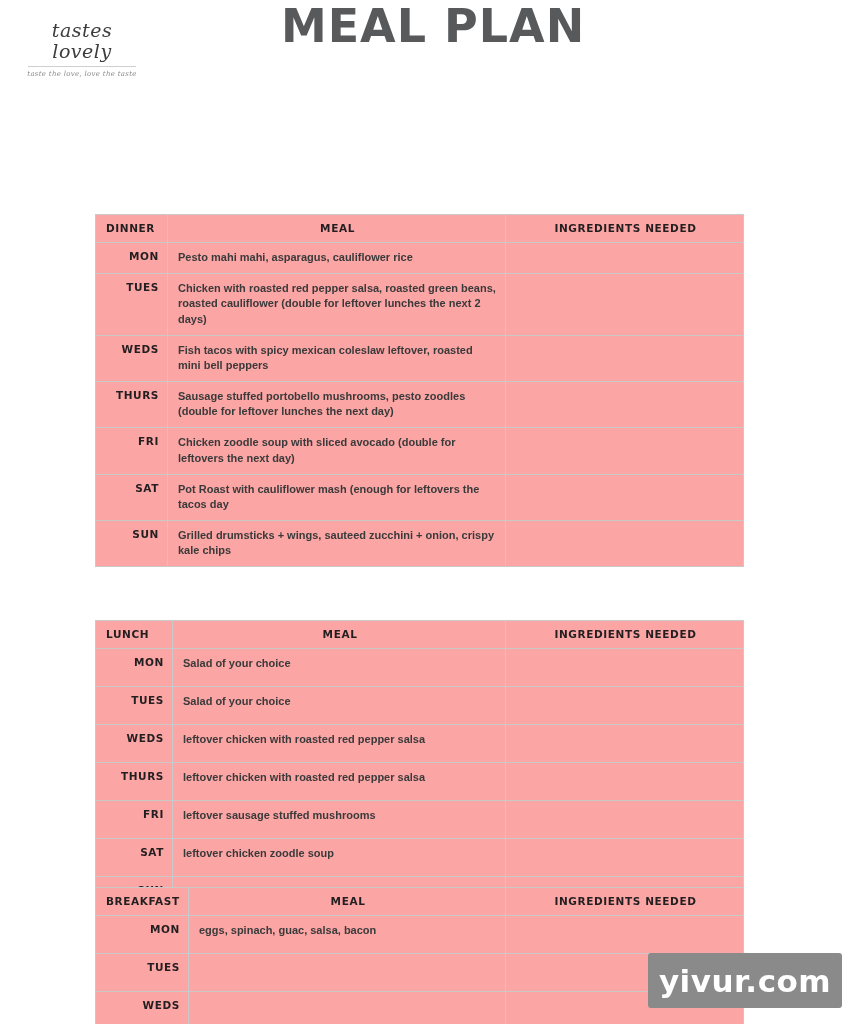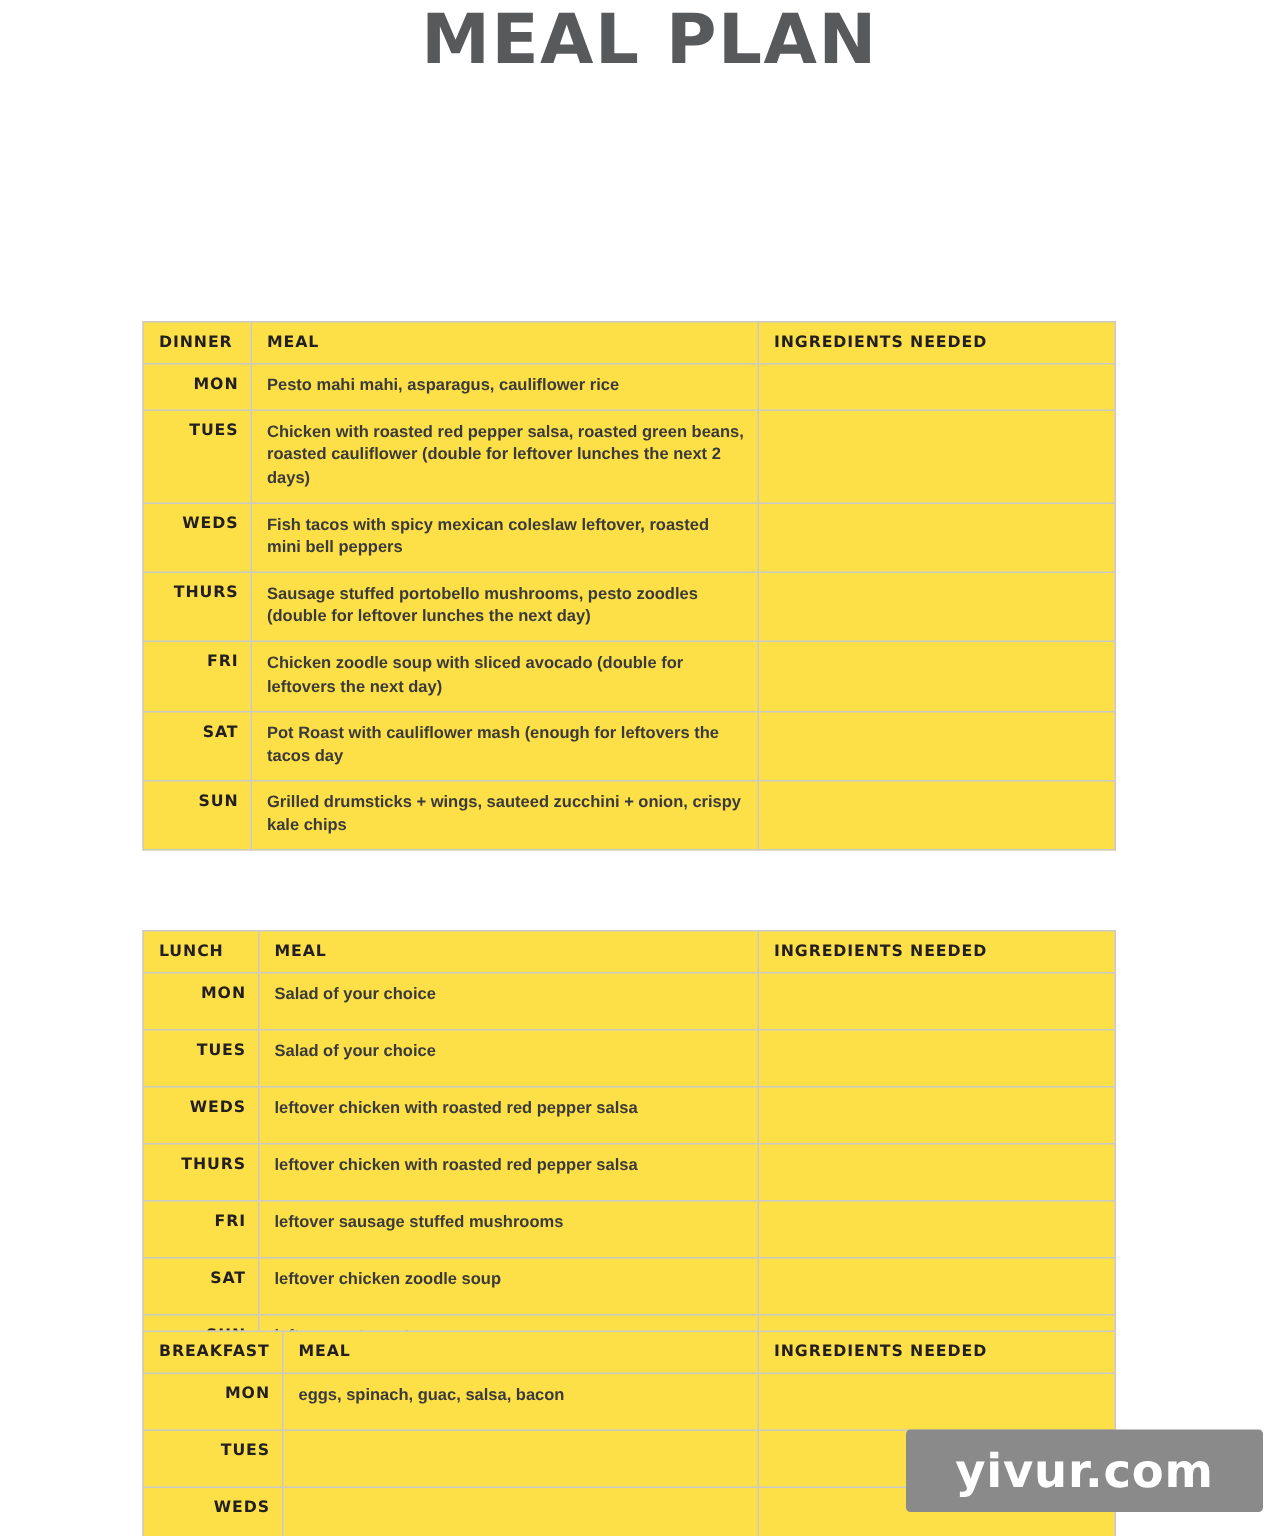--- a/index.html
+++ b/index.html
@@ -76,38 +76,38 @@
     margin-top: -4px;
   }
 
   
   .sheet {
     position: relative;
   }
   table.mp {
     border-collapse: collapse;
     table-layout: fixed;
-    background: #fde047;
+    background: #fca5a5;
   }
   table.mp td, table.mp th {
     border: 1px solid #c9c9c9;
     vertical-align: top;
     padding: 7px 8px 8px 10px;
   }
   .hdr-cell {
     font-family: "DejaVu Sans", sans-serif;
     font-weight: bold;
     font-size: 10.5px;
     letter-spacing: 0.6px;
     color: #231f20;
     text-align: left;
     padding-top: 9px;
     padding-bottom: 9px;
   }
-  .hdr-cell.center { }
+  .hdr-cell.center { text-align: center; }
   .day-cell {
     font-family: "DejaVu Sans", sans-serif;
     font-weight: bold;
     font-size: 10.5px;
     letter-spacing: 0.6px;
     color: #231f20;
     white-space: nowrap;
     text-align: right;
   }
   .meal-cell {
@@ -136,41 +136,46 @@
   .tbl-breakfast col.c3 { width: 238px; }
 
   .row-tall td { height: 22px; }
   .empty-row td { height: 22px; }
 
   
   .watermark {
     position: absolute;
     right: 8px;
     bottom: 16px;
-    width: 238px;
+    width: 194px;
     height: 55px;
     background: #8a8a8a;
     border-radius: 3px;
     display: flex;
     align-items: center;
     justify-content: center;
   }
   .watermark-text {
     font-family: "DejaVu Sans", sans-serif;
     font-weight: bold;
     font-size: 31px;
     color: #ffffff;
     letter-spacing: 0.5px;
   }
 </style>
 </head>
 <body>
 
 <div class="header">
 
+  <div class="brand">
+    <div class="brand-name">tastes lovely</div>
+    <div class="brand-rule"></div>
+    <div class="brand-tag">taste the love, love the taste</div>
+  </div>
 
   <div class="title-wrap">
     <div class="title-main">MEAL PLAN</div>
   </div>
 
 </div>
 
 <div class="sheet">
 
   <table class="mp tbl-dinner">

